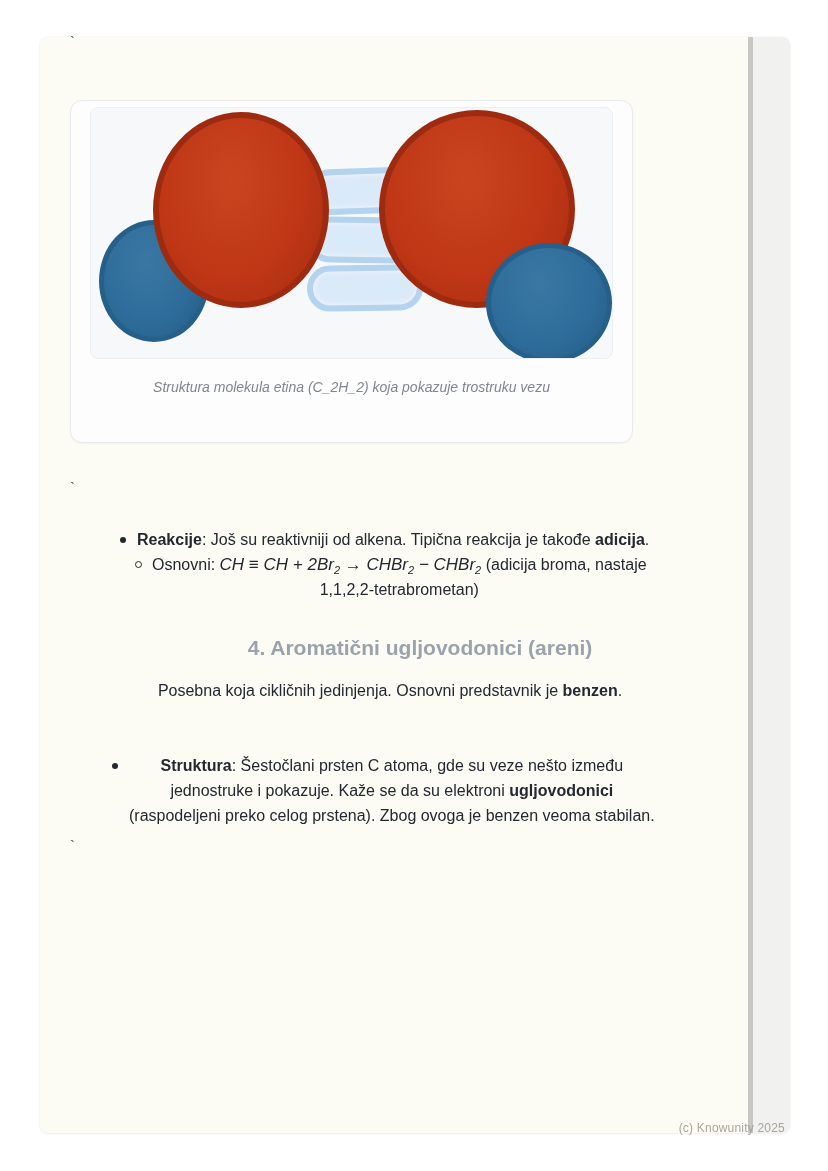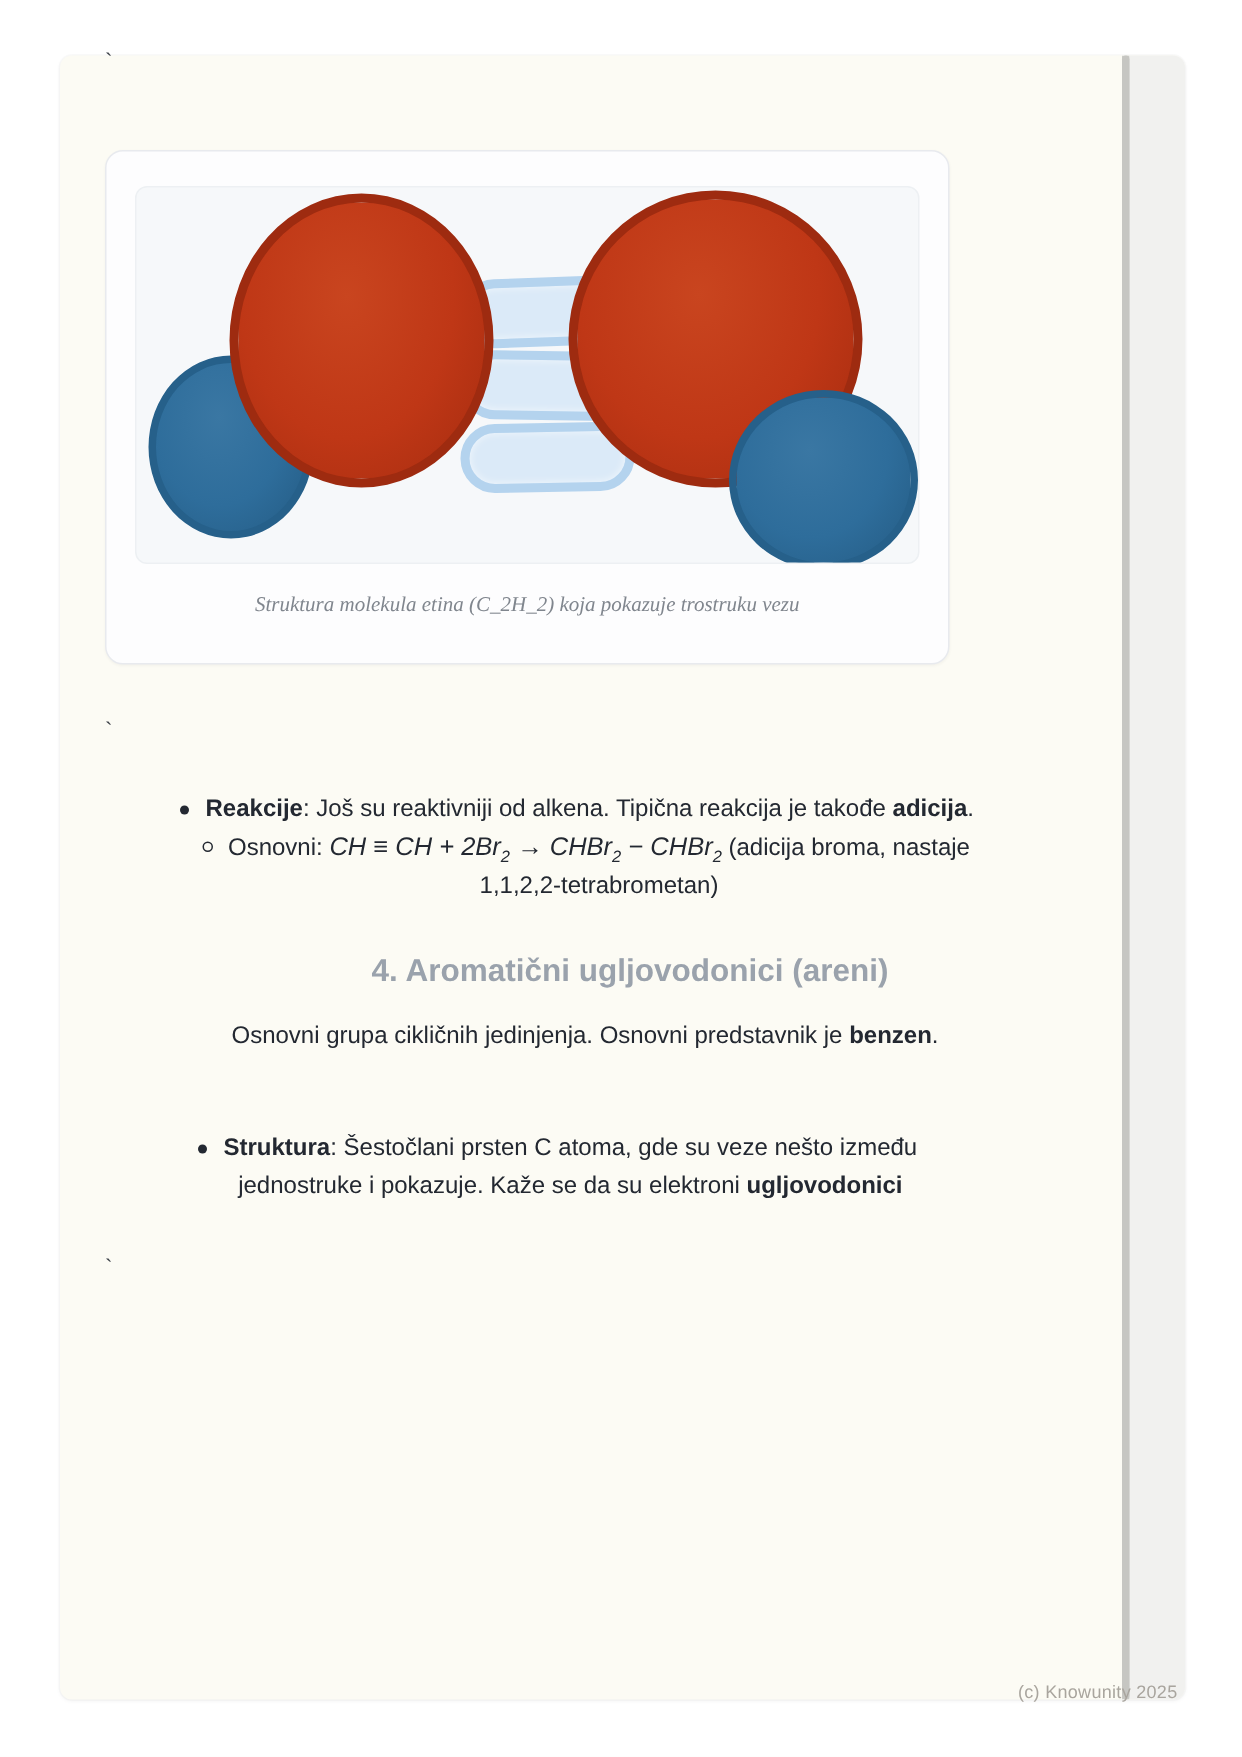--- a/index.html
+++ b/index.html
@@ -18,21 +18,21 @@
                   border-radius:0 8px 8px 0; z-index:3; }
   .scroll-thumb { position:absolute; left:-5px; top:0; width:5px; height:100%;
                   background:#c6c6c2; border-radius:3px; }
 
   .stray { position:absolute; left:30px; font-size:15px; color:#3a3f46; z-index:2; }
   .m1 { top:-4px; } .m2 { top:442px; } .m3 { top:800px; }
 
   
   .figcard { position:absolute; left:30px; top:63px; width:563px; height:343px;
              background:#fdfdfe; border:1px solid #e8eaee; border-radius:12px;
-             box-shadow:0 1px 2px rgba(0,0,0,.04); padding:23px 19px; z-index:1;font-family:Liberation Serif, serif; }
+             box-shadow:0 1px 2px rgba(0,0,0,.04); padding:6px 19px; z-index:1; }
   .imgbox { position:relative; width:523px; height:252px; background:#f6f8fa;
             border:1px solid #edf0f3; border-radius:8px; overflow:hidden; }
   .figcap { margin-top:18px; text-align:center; font-style:italic;
             font-size:14px; color:#80868e; line-height:20px; }
 
   .atom { position:absolute; border-radius:50%; }
   .atom-c { background:radial-gradient(ellipse at 44% 34%, #c9451f 0%, #bf3716 55%, #a82d10 96%);
             border:6px solid #9e2b10; z-index:3; }
   .atom-h { background:radial-gradient(ellipse at 42% 32%, #3a77a3 0%, #2e6d9b 55%, #255d86 96%);
             border:5px solid #26608a; }
@@ -54,21 +54,21 @@
   .marker-disc { flex:0 0 auto; width:6px; height:6px; border-radius:50%;
                  background:#232831; margin:10px 11px 0 0; }
   .marker-ring { flex:0 0 auto; width:7px; height:7px; border-radius:50%;
                  border:1.5px solid #232831; margin:9px 10px 0 0; }
   .blk-b1   { left:80px; top:490px; width:620px; }
   .blk-b1s  { left:95px; top:515px; width:600px; }
   .blk-head { left:30px; top:596px; width:640px; font-size:21px; line-height:30px;
               font-weight:600; color:#9aa2ac;margin-left:30px; }
   .blk-para { left:30px; top:641px; width:640px; }
   .blk-b2   { left:80px; top:684px; width:620px; }
-  .blk-b3   { left:92px; top:716px; width:620px; }
+  .blk-b3   { left:72px; top:716px; width:620px; }
   .math { font-family:Liberation Sans, sans-serif; font-style:italic;
           font-size:17px; }
   .math sub { font-size:11px; line-height:0; }
 
   .footer { position:absolute; right:5px; top:1084px; font-size:12px;
             color:#a9a59e; z-index:5; letter-spacing:.2px;text-align:center; }
 </style>
 </head>
 <body>
 
@@ -104,29 +104,30 @@
         <span class="marker-ring"></span>
         <div>
           <div><span>Osnovni: </span><span class="math"><span>CH ≡ CH + 2Br</span><sub>2</sub><span> → CHBr</span><sub>2</sub><span> − CHBr</span><sub>2</sub></span><span> (adicija broma, nastaje</span></div>
           <div>1,1,2,2-tetrabrometan)</div>
         </div>
       </div>
     </div>
 
     <h2 class="txtblock blk-head">4. Aromatični ugljovodonici (areni)</h2>
 
-    <p class="txtblock blk-para"><span>Osnovni grupa cikličnih jedinjenja. Osnovni predstavnik je </span><span class="b">benzen</span><span>.</span></p>
+    <p class="txtblock blk-para"><span>Posebna koja cikličnih jedinjenja. Osnovni predstavnik je </span><span class="b">benzen</span><span>.</span></p>
 
 
     <div class="txtblock blk-b3">
       <div class="row">
         <span class="marker-disc"></span>
         <div>
           <div><span class="b">Struktura</span><span>: Šestočlani prsten C atoma, gde su veze nešto između</span></div>
           <div><span>jednostruke i pokazuje. Kaže se da su elektroni </span><span class="b">ugljovodonici</span></div>
+          <div>(raspodeljeni preko celog prstena). Zbog ovoga je benzen veoma stabilan.</div>
         </div>
       </div>
     </div>
 
     <span class="stray m3">`</span>
 
     <div class="footer">(c) Knowunity 2025</div>
 
     <div class="scroll-track">
       <div class="scroll-thumb"></div>

